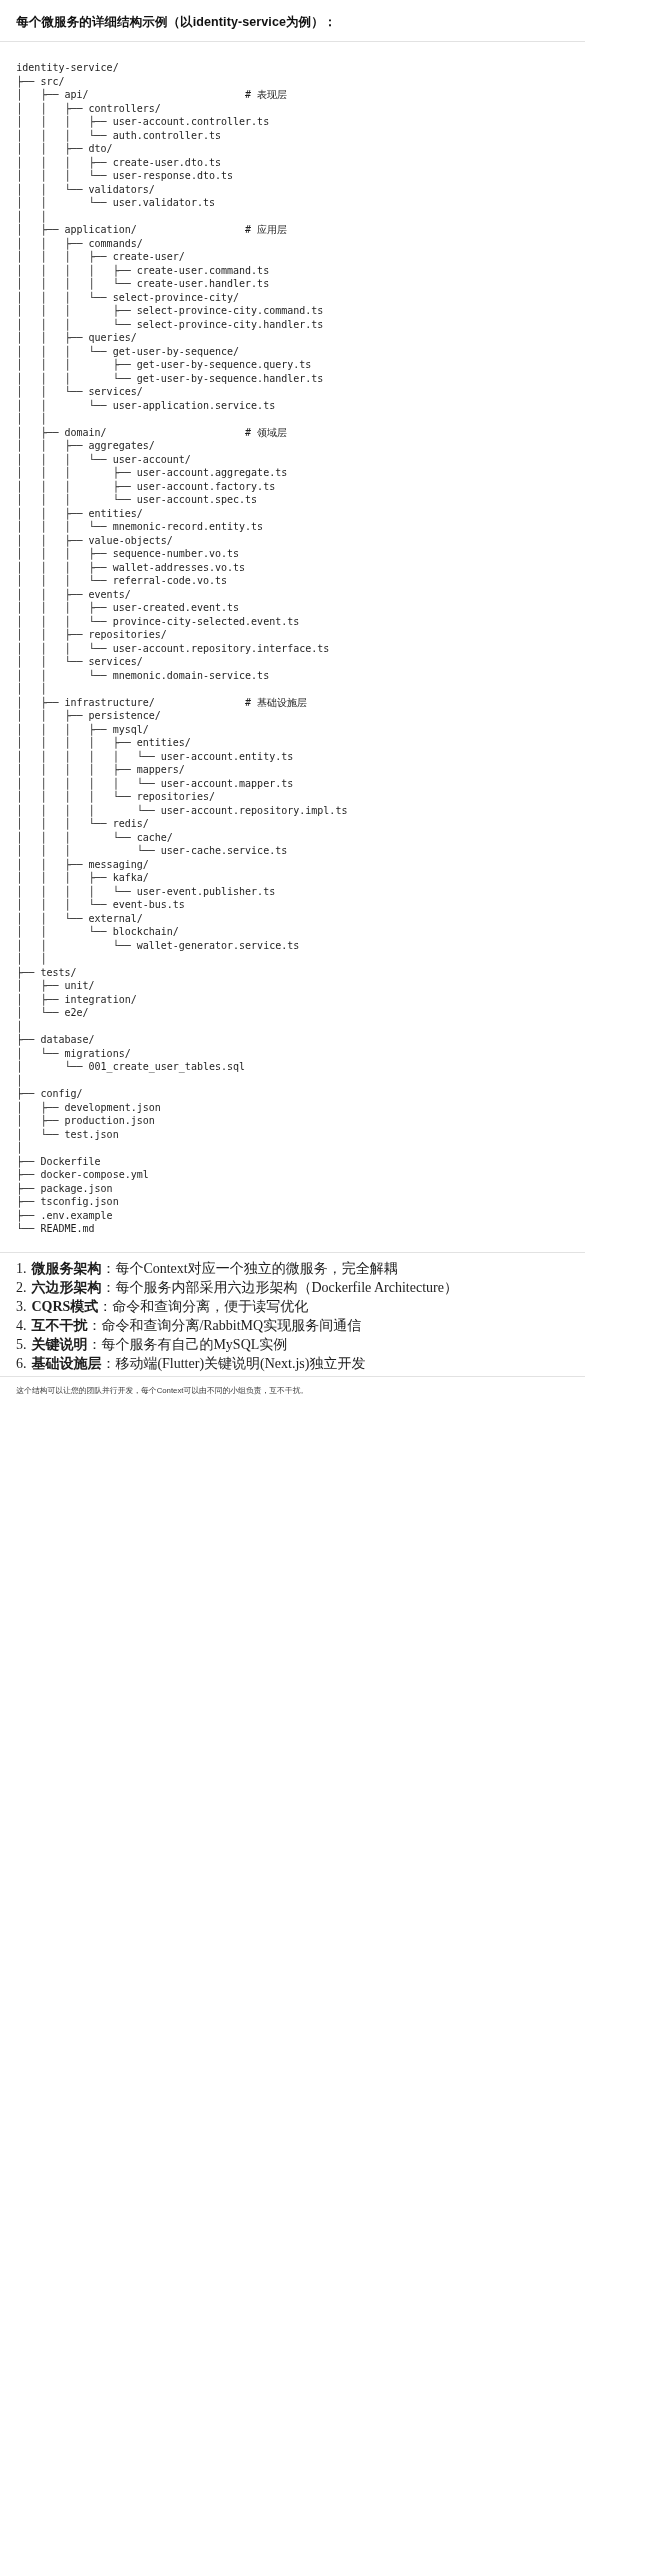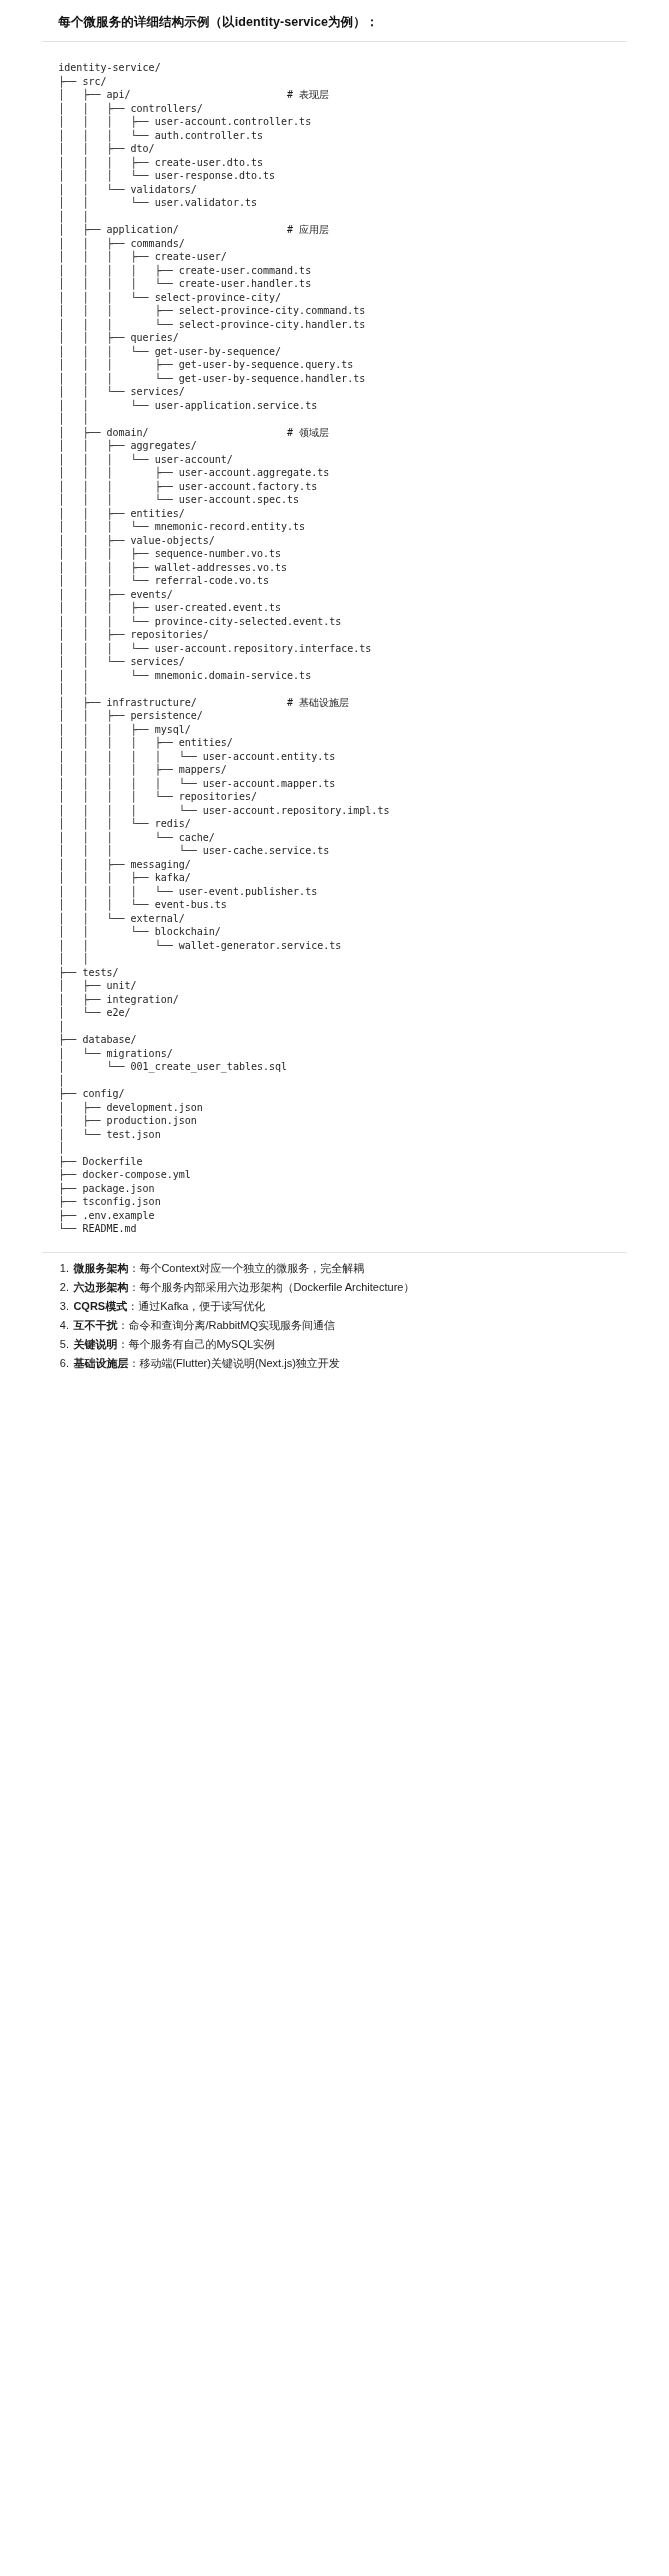--- a/index.html
+++ b/index.html
@@ -8,21 +8,20 @@
     background: #ffffff;
   }
   body {
     width: 669px;
     font-family: "Liberation Sans", sans-serif;
     color: #1a1a1a;
   }
   .page {
     width: 585px;
     box-sizing: border-box;
-    margin-left: 42px;
   }
   .title {
     font-size: 12.5px;
     font-weight: bold;
     padding: 13.8px 16.3px 10px 16.3px;
     color: #111111;
     letter-spacing: 0.1px;
   }
   .divider {
     height: 0.6px;
@@ -42,23 +41,24 @@
   }
   .keynote-title {
     font-size: 9.7px;
     font-weight: bold;
     margin: 8.8px 0 6.3px 0;
     color: #111111;
   }
   ol.keylist {
     margin: 0;
     padding: 0 0 0 13.8px;
-    font-size: 11px;
+    font-size: 14px;
     line-height: 19px;
     color: #1d1d1d;
+    font-family: Liberation Serif, serif;
   }
   ol.keylist li {
     padding-left: 1.3px;
   }
   ol.keylist li b {
     font-weight: bold;
   }
   .footer-note {
     font-size: 7.8px;
     color: #3a3a3a;
@@ -167,31 +167,32 @@
 
   <div class="keynote-wrap">
     <ol class="keylist">
       <li>
         <b>微服务架构</b><span>：每个Context对应一个独立的微服务，完全解耦</span>
       </li>
       <li>
         <b>六边形架构</b><span>：每个服务内部采用六边形架构（Dockerfile Architecture）</span>
       </li>
       <li>
-        <b>CQRS模式</b><span>：通过Kafka，便于读写优化</span>
+        <b>CQRS模式</b><span>：命令和查询分离，便于读写优化</span>
       </li>
       <li>
         <b>互不干扰</b><span>：命令和查询分离/RabbitMQ实现服务间通信</span>
       </li>
       <li>
         <b>关键说明</b><span>：每个服务有自己的MySQL实例</span>
       </li>
       <li>
         <b>基础设施层</b><span>：移动端(Flutter)关键说明(Next.js)独立开发</span>
       </li>
     </ol>
   </div>
 
   <div class="divider"></div>
 
+  <div class="footer-note">这个结构可以让您的团队并行开发，每个Context可以由不同的小组负责，互不干扰。</div>
 
 </div>
 
 
 </body></html>

